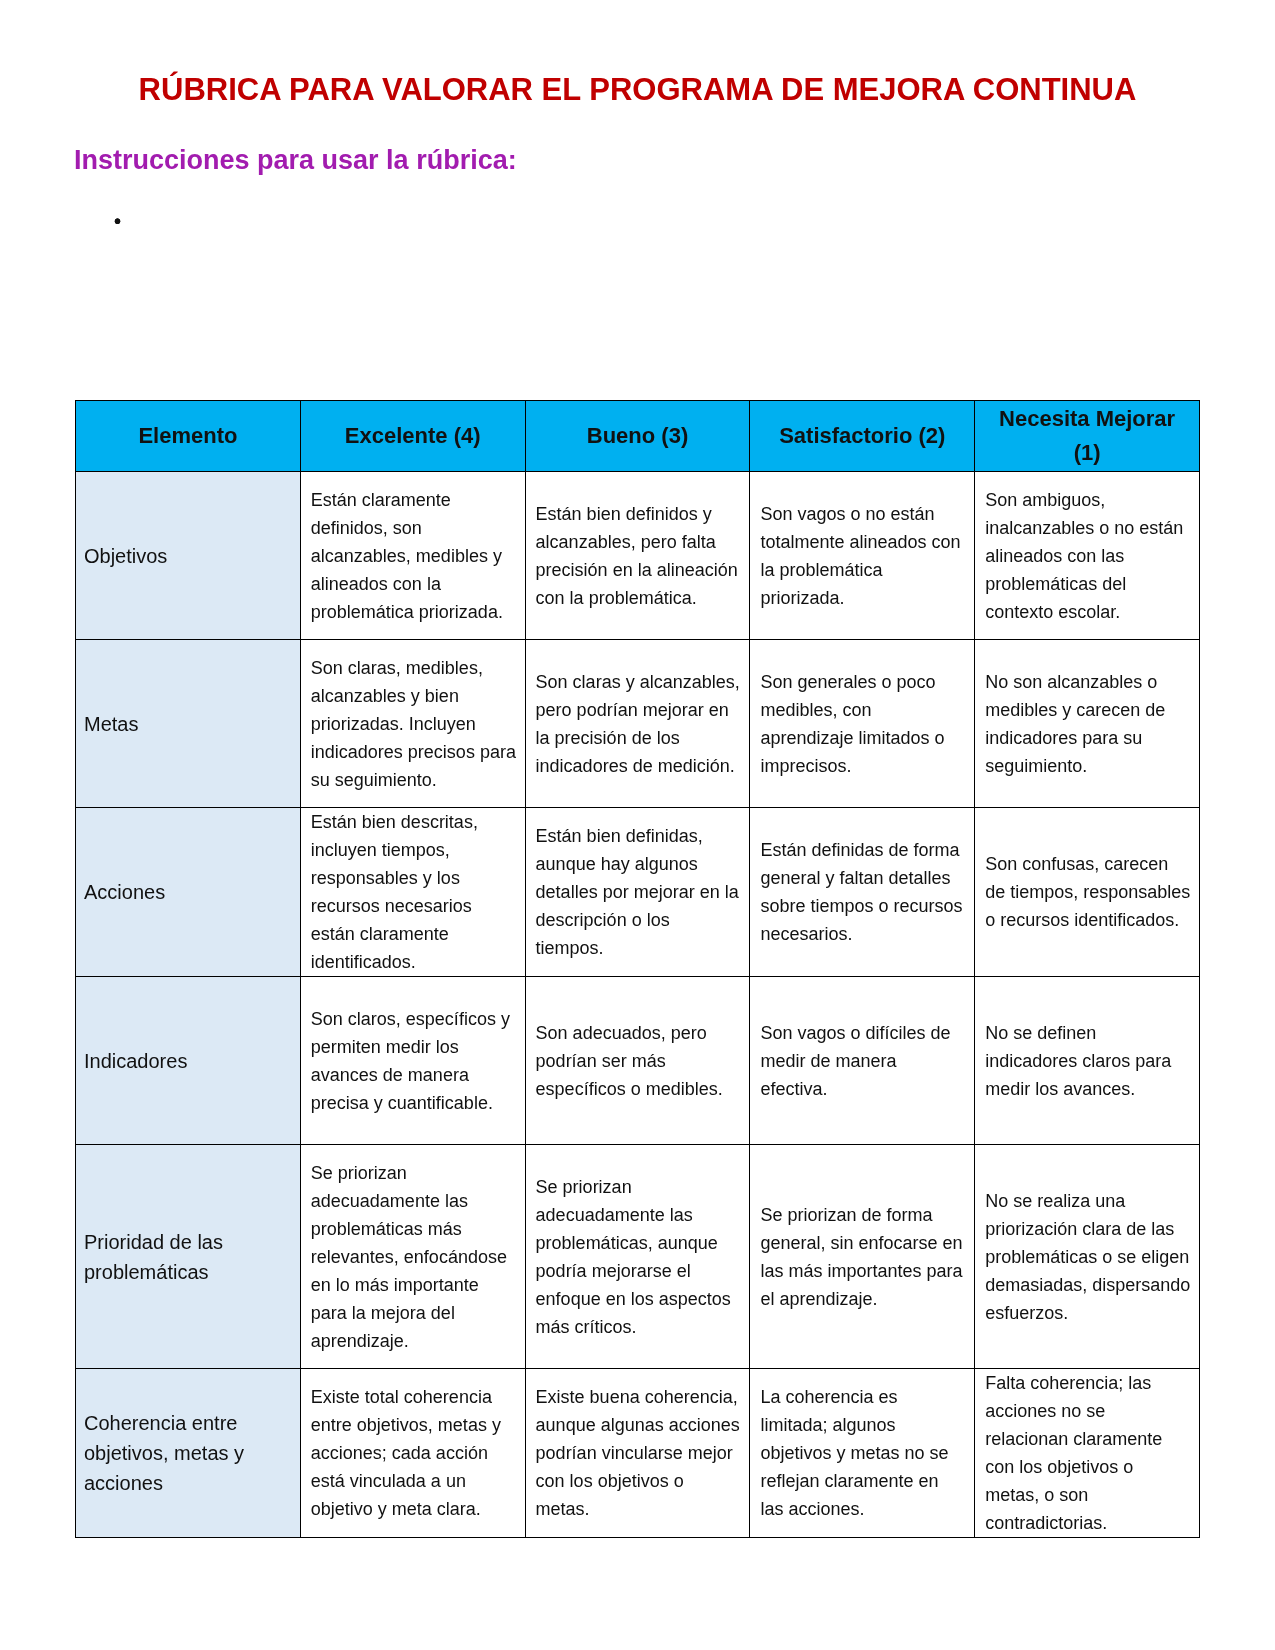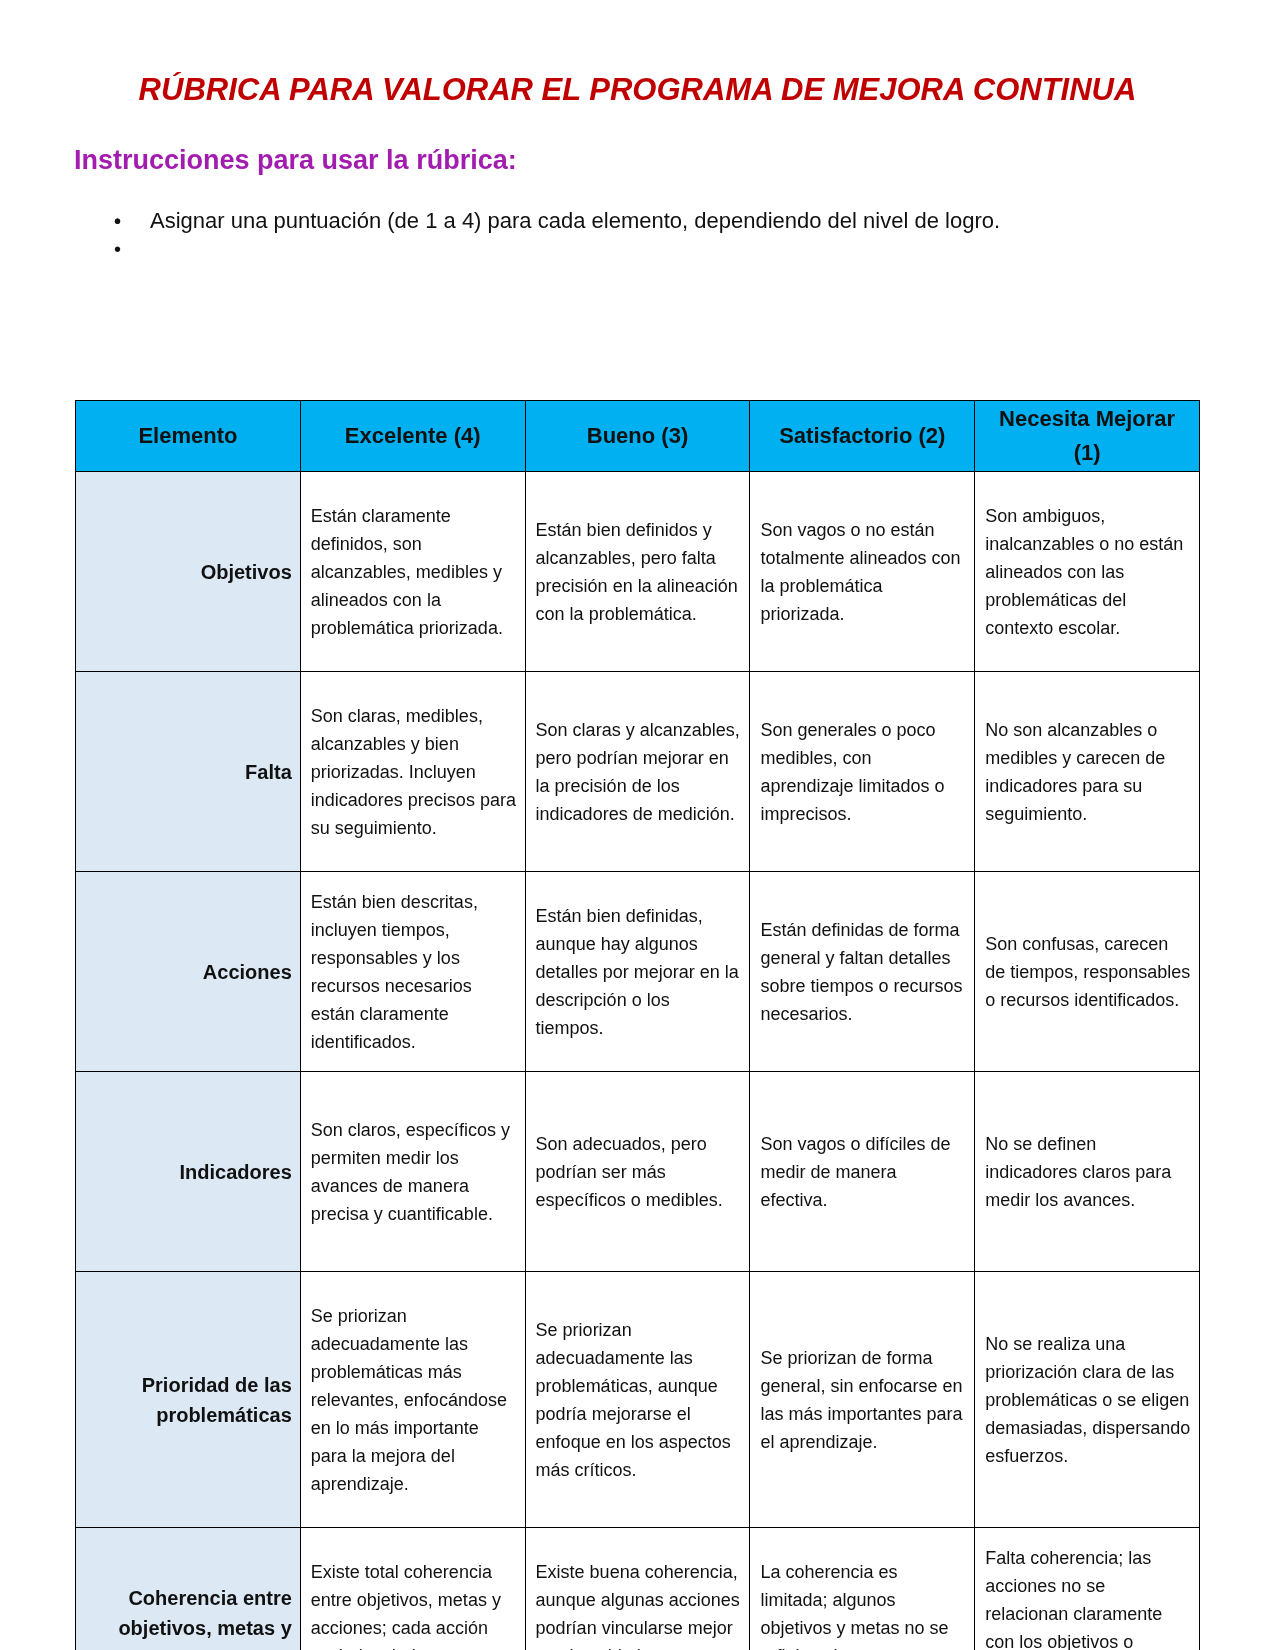--- a/index.html
+++ b/index.html
@@ -1,20 +1,20 @@
 <!DOCTYPE html>
 <html><head>
 <meta charset="utf-8">
 <style>
   html, body { margin: 0; padding: 0; background: #ffffff; }
   body { width: 1275px; height: 1650px; position: relative; overflow: hidden; }
   .title {
     position: absolute; left: 0; top: 72px; width: 1275px; text-align: center;
     font-family: "Liberation Sans", sans-serif; font-weight: bold; font-size: 31px;
-    color: #c00000; letter-spacing: 0px; font-style: italic;
+    color: #c00000; letter-spacing: 0px;
   }
   .subtitle {
     position: absolute; left: 74px; top: 145px;
     font-family: "Liberation Sans", sans-serif; font-weight: bold; font-size: 27px; color: #a21caf;
   }
   .instructions {
     position: absolute; left: 74px; top: 207px; width: 1080px; margin: 0; padding: 0; list-style: none;
     font-family: "Liberation Sans", sans-serif; font-size: 22px; color: #111; line-height: 28px;
   }
   .instructions li { position: relative; padding-left: 76px; }
@@ -24,22 +24,22 @@
     border-collapse: collapse; table-layout: fixed;
     font-family: "DejaVu Sans", sans-serif;
   }
   table.rubric th, table.rubric td { border: 1.5px solid #000; }
   table.rubric th {
     background: #00b0f0; height: 70px; font-weight: bold; font-size: 22px; color: #111;
     text-align: center; vertical-align: middle; padding: 0 22px; line-height: 34px;
     font-family: "Liberation Sans", sans-serif;
   }
   table.rubric td.elem {
-    background: #dce9f5; font-weight: bold; font-size: 20px; text-align: right; color: #111;
-    vertical-align: middle; line-height: 30px; padding: 16px 8px;
+    background: #dce9f5; font-weight: normal; font-size: 20px; text-align: left; color: #111;
+    vertical-align: middle; line-height: 30px; padding: 0 8px;
     font-family: "Liberation Sans", sans-serif;
   }
   table.rubric td.desc {
     font-size: 18px; line-height: 28px; color: #111; vertical-align: middle;
     padding: 0 8px 0 10px; background: #fff;
     font-family: "Liberation Sans", sans-serif;
   }
   tr.r0 td { height: 167px; }
   tr.r1 td { height: 167px; }
   tr.r2 td { height: 167px; }
@@ -52,21 +52,20 @@
 
 <div class="title">RÚBRICA PARA VALORAR EL PROGRAMA DE MEJORA CONTINUA</div>
 <div class="subtitle">Instrucciones para usar la rúbrica:</div>
 
 <ul class="instructions">
   <li>
     <span class="bullet">•</span>
   </li>
   <li>
     <span class="bullet">•</span>
-    <span>Asignar una puntuación (de 1 a 4) para cada elemento, dependiendo del nivel de logro.</span>
   </li>
   <li>
     <span class="bullet">•</span>
   </li>
 </ul>
 
 <table class="rubric">
   <colgroup>
     <col style="width:20%">
       <col style="width:20%">
@@ -85,21 +84,21 @@
   </thead>
   <tbody>
     <tr class="r0">
       <td class="elem">Objetivos</td>
       <td class="desc">Están claramente definidos, son alcanzables, medibles y alineados con la problemática priorizada.</td>
       <td class="desc">Están bien definidos y alcanzables, pero falta precisión en la alineación con la problemática.</td>
       <td class="desc">Son vagos o no están totalmente alineados con la problemática priorizada.</td>
       <td class="desc">Son ambiguos, inalcanzables o no están alineados con las problemáticas del contexto escolar.</td>
     </tr>
     <tr class="r1">
-      <td class="elem">Falta</td>
+      <td class="elem">Metas</td>
       <td class="desc">Son claras, medibles, alcanzables y bien priorizadas. Incluyen indicadores precisos para su seguimiento.</td>
       <td class="desc">Son claras y alcanzables, pero podrían mejorar en la precisión de los indicadores de medición.</td>
       <td class="desc">Son generales o poco medibles, con aprendizaje limitados o imprecisos.</td>
       <td class="desc">No son alcanzables o medibles y carecen de indicadores para su seguimiento.</td>
     </tr>
     <tr class="r2">
       <td class="elem">Acciones</td>
       <td class="desc">Están bien descritas, incluyen tiempos, responsables y los recursos necesarios están claramente identificados.</td>
       <td class="desc">Están bien definidas, aunque hay algunos detalles por mejorar en la descripción o los tiempos.</td>
       <td class="desc">Están definidas de forma general y faltan detalles sobre tiempos o recursos necesarios.</td>

